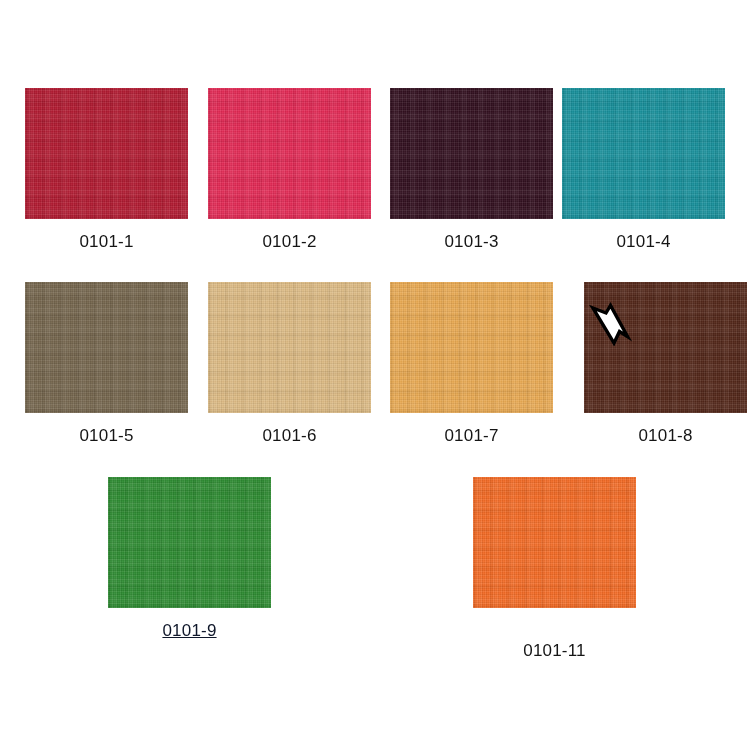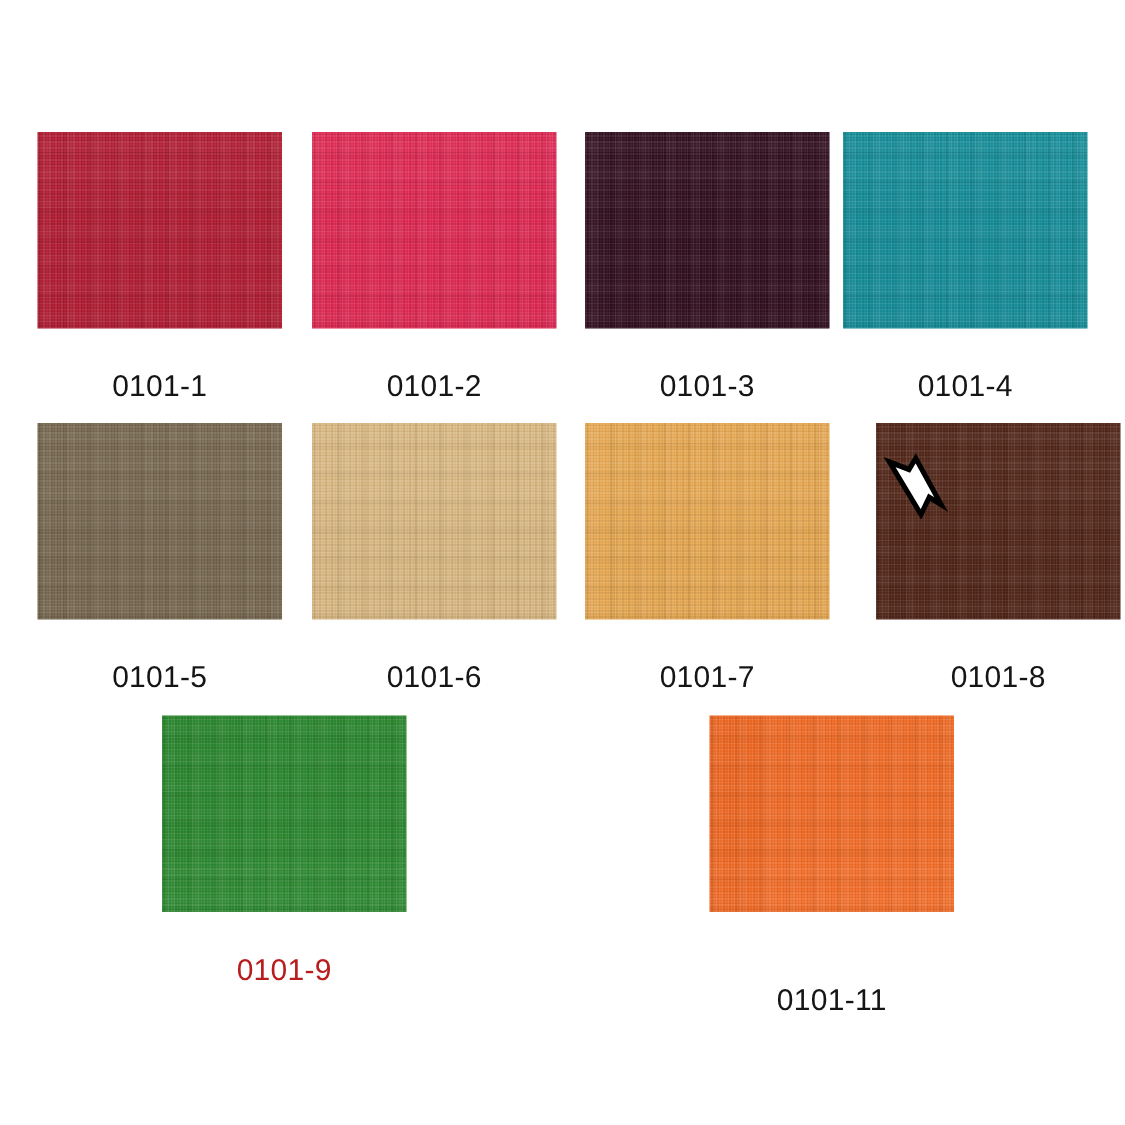--- a/index.html
+++ b/index.html
@@ -84,22 +84,22 @@
         rgba(0,0,0,0.03) 4px,
         rgba(255,255,255,0.03) 4px,
         rgba(255,255,255,0.03) 11px,
         rgba(0,0,0,0.0) 11px,
         rgba(0,0,0,0.0) 19px);
     opacity: 0.85;
     pointer-events: none;
   }
 
   .swatch-label {
-    margin-top: 29px;
-    font-size: 20px;
+    margin-top: 13px;
+    font-size: 17px;
     line-height: 20px;
     color: #151515;
     letter-spacing: 0.2px;
     white-space: nowrap;
     font-family: "Liberation Sans", sans-serif;
   }
 
   
   #cursor {
     position: absolute;
@@ -139,21 +139,21 @@
     <div class="swatch-cell" style="left: 390px; top: 282px; align-items: center;">
       <div class="swatch-chip" style="background-color: rgb(232, 169, 83);"></div>
       <div class="swatch-label" style="color: rgb(21, 21, 21);">0101-7</div>
     </div>
     <div class="swatch-cell" style="left: 562px; top: 282px; padding-left: 22px;">
       <div class="swatch-chip" style="background-color: rgb(84, 40, 26);"></div>
       <div class="swatch-label" style="color: rgb(21, 21, 21);">0101-8</div>
     </div>
     <div class="swatch-cell" style="left: 108px; top: 477px;">
       <div class="swatch-chip" style="background-color: rgb(46, 139, 50);"></div>
-      <div class="swatch-label" style="color: #b91c1c;">0101-9</div>
+      <div class="swatch-label" style="color: #0f172a; text-decoration: underline;">0101-9</div>
     </div>
     <div class="swatch-cell" style="left: 473px; top: 477px; gap: 20px;">
       <div class="swatch-chip" style="background-color: rgb(242, 107, 38);"></div>
       <div class="swatch-label" style="color: rgb(21, 21, 21);">0101-11</div>
     </div>
     <svg id="cursor" viewBox="0 0 44 44" style="left: 589px; top: 302px;">
       <path d="M4 6 L17 11 L21.5 3.5 L38.5 34.5 L30.5 29.5 L25 41 Z" fill="#FFFFFF" stroke="#000000" stroke-width="3.4" stroke-linejoin="miter"></path>
     </svg>
   </div>
 

